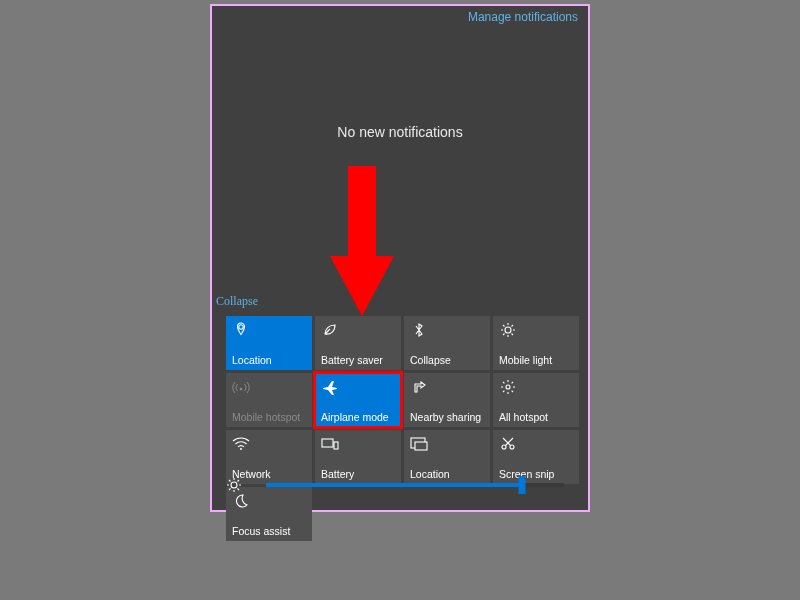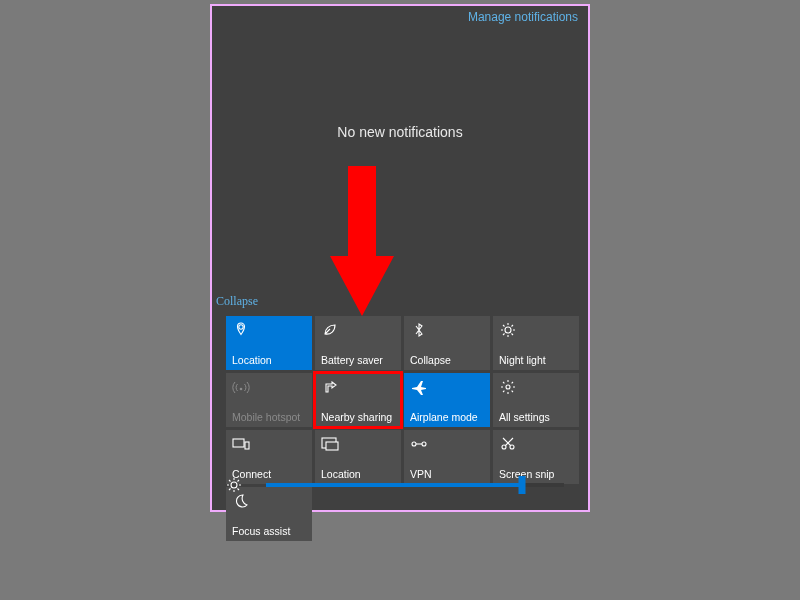--- a/index.html
+++ b/index.html
@@ -177,92 +177,91 @@
               <line x1="8" y1="13" x2="8" y2="15"></line>
               <line x1="1" y1="8" x2="3" y2="8"></line>
               <line x1="13" y1="8" x2="15" y2="8"></line>
               <line x1="3" y1="3" x2="4.5" y2="4.5"></line>
               <line x1="11.5" y1="11.5" x2="13" y2="13"></line>
               <line x1="3" y1="13" x2="4.5" y2="11.5"></line>
               <line x1="11.5" y1="4.5" x2="13" y2="3"></line>
             </g>
           </svg>
       </span>
-      <span class="label">Night light</span>
+      <span class="label">Mobile light</span>
     </div>
 
     <div class="tile disabled">
       <span class="icon">
         <svg width="18" height="14" viewBox="0 0 18 14">
             <circle cx="9" cy="9" r="1.3" fill="#8a8a8a"></circle>
             <path d="M5.5 11a5 5 0 0 1 0-7 M12.5 4a5 5 0 0 1 0 7 M3 13a8 8 0 0 1 0-11 M15 2a8 8 0 0 1 0 11" fill="none" stroke="#8a8a8a" stroke-width="1"></path>
           </svg>
       </span>
       <span class="label">Mobile hotspot</span>
     </div>
 
-    <div class="tile">
-      <span class="icon">
-        <svg width="16" height="16" viewBox="0 0 16 16">
-            <path d="M10 3l4 3-4 3V7H6v6H4V5h6z" fill="none" stroke="#fff" stroke-width="1.1"></path>
-          </svg>
-      </span>
-      <span class="label">Nearby sharing</span>
-    </div>
-
     <div class="tile active">
       <span class="icon">
         <svg width="18" height="16" viewBox="0 0 18 16">
             <path d="M2 9l5-1 4-6h2l-2 6 5 1v1l-5 1 2 5h-2l-4-5-5-1z" fill="#fff"></path>
           </svg>
       </span>
       <span class="label">Airplane mode</span>
     </div>
 
     <div class="tile">
       <span class="icon">
         <svg width="16" height="16" viewBox="0 0 16 16">
+            <path d="M10 3l4 3-4 3V7H6v6H4V5h6z" fill="none" stroke="#fff" stroke-width="1.1"></path>
+          </svg>
+      </span>
+      <span class="label">Nearby sharing</span>
+    </div>
+
+    <div class="tile">
+      <span class="icon">
+        <svg width="16" height="16" viewBox="0 0 16 16">
             <circle cx="8" cy="8" r="2" fill="none" stroke="#fff" stroke-width="1.1"></circle>
             <path d="M8 1v2M8 13v2M1 8h2M13 8h2M3 3l1.4 1.4M11.6 11.6L13 13M3 13l1.4-1.4M11.6 4.4L13 3" stroke="#fff" stroke-width="1.1"></path>
           </svg>
       </span>
-      <span class="label">All settings</span>
-    </div>
-
+      <span class="label">All hotspot</span>
+    </div>
+
+    <div class="tile">
+      <span class="icon">
+        <svg width="18" height="14" viewBox="0 0 18 14">
+            <path d="M1 4a12 12 0 0 1 16 0M3.5 7a8 8 0 0 1 11 0M6 10a4 4 0 0 1 6 0" fill="none" stroke="#fff" stroke-width="1.1"></path>
+            <circle cx="9" cy="12" r="1" fill="#fff"></circle>
+          </svg>
+      </span>
+      <span class="label">Network</span>
+    </div>
 
     <div class="tile">
       <span class="icon">
         <svg width="18" height="14" viewBox="0 0 18 14">
             <rect x="1" y="2" width="11" height="8" fill="none" stroke="#fff" stroke-width="1.1"></rect>
             <rect x="13" y="5" width="4" height="7" fill="none" stroke="#fff" stroke-width="1.1"></rect>
           </svg>
       </span>
-      <span class="label">Connect</span>
+      <span class="label">Battery</span>
     </div>
 
     <div class="tile">
       <span class="icon">
         <svg width="18" height="14" viewBox="0 0 18 14">
             <rect x="1" y="1" width="14" height="10" fill="none" stroke="#fff" stroke-width="1.1"></rect>
             <rect x="5" y="5" width="12" height="8" fill="#4f4f4f" stroke="#fff" stroke-width="1.1"></rect>
           </svg>
       </span>
       <span class="label">Location</span>
     </div>
 
-    <div class="tile">
-      <span class="icon">
-        <svg width="18" height="14" viewBox="0 0 18 14">
-            <circle cx="4" cy="7" r="2" fill="none" stroke="#fff" stroke-width="1.1"></circle>
-            <circle cx="14" cy="7" r="2" fill="none" stroke="#fff" stroke-width="1.1"></circle>
-            <line x1="6" y1="7" x2="12" y2="7" stroke="#fff" stroke-width="1.1"></line>
-          </svg>
-      </span>
-      <span class="label">VPN</span>
-    </div>
 
     <div class="tile">
       <span class="icon">
         <svg width="16" height="14" viewBox="0 0 16 14">
             <circle cx="4" cy="10" r="2" fill="none" stroke="#fff" stroke-width="1.1"></circle>
             <circle cx="12" cy="10" r="2" fill="none" stroke="#fff" stroke-width="1.1"></circle>
             <line x1="5" y1="9" x2="13" y2="1" stroke="#fff" stroke-width="1.1"></line>
             <line x1="11" y1="9" x2="3" y2="1" stroke="#fff" stroke-width="1.1"></line>
           </svg>
       </span>

